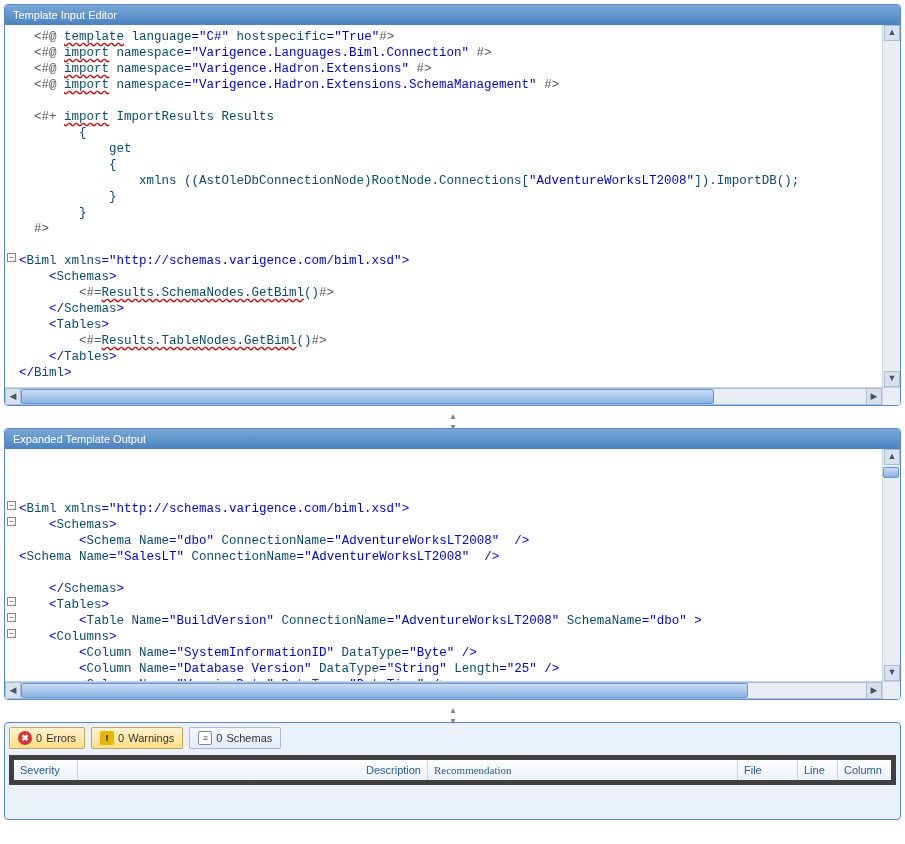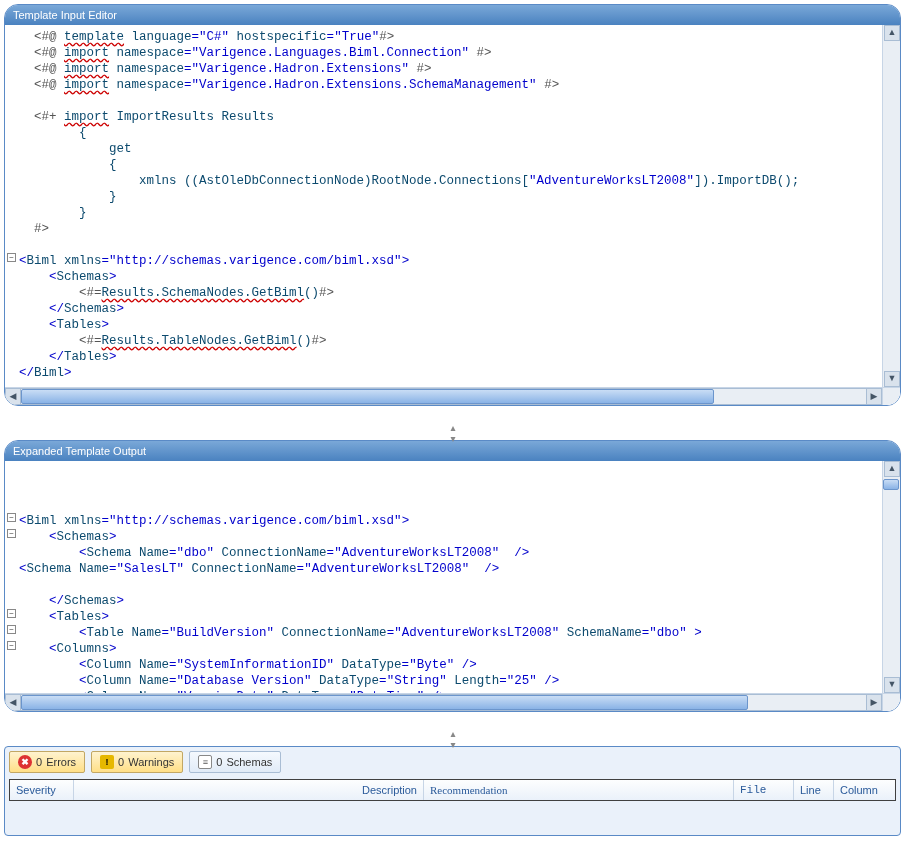--- a/index.html
+++ b/index.html
@@ -6,22 +6,22 @@
   body {
     margin: 0;
     padding: 4px;
     font-family: Verdana, Geneva, sans-serif;
     font-size: 11px;
     background: #fff;
     width: 905px;
   }
   .panel {
     border: 1px solid #5a8ac6;
-    border-radius: 14px;
-    margin-bottom: 20px;
+    border-radius: 4px;
+    margin-bottom: 8px;
     overflow: hidden;
   }
   .panel-header {
     background: linear-gradient(to bottom, #7aa8d8 0%, #4a82c0 100%);
     color: #fff;
     font-size: 11px;
     padding: 4px 8px;
     font-weight: normal;
   }
   .code-area {
@@ -169,37 +169,37 @@
     width: 14px; height: 14px;
     display: inline-flex; align-items: center; justify-content: center;
     border-radius: 50%;
     font-size: 9px; font-weight: bold; color: #fff;
   }
   .ic-err { background: #d33; }
   .ic-warn { background: #e6b800; color: #000; border-radius: 2px; }
   .ic-msg { background: #fff; border: 1px solid #888; color: #555; border-radius: 2px; }
   .gridhead {
     display: flex;
-    border: 1px solid #404040;
+    border: 5px solid #404040;
     background: #c2410c;
     margin-bottom: 30px;
   }
   .gridcol {
     padding: 4px 6px;
     border-right: 1px solid #c7d5e6;
     color: #2a5a9a;
     font-size: 11px;
     background: linear-gradient(to bottom, #fdfefe, #eaf1fa);
     cursor: pointer;
   }
   .gridcol:last-child { border-right: none; }
   .col-sev { width: 64px; }
   .col-desc { width: 350px; text-align: right; }
   .col-rec { width: 310px; font-family: Liberation Serif, serif; }
-  .col-file { width: 60px; font-family: Liberation Mono, monospace; }
+  .col-file { width: 60px; }
   .col-line { width: 40px; }
   .col-col { flex: 1; }
   .thumb-marker {
     position: absolute;
     right: 1px;
     width: 16px; height: 11px;
     background: linear-gradient(to bottom, #c9ddf5, #8ab3e6);
     border: 1px solid #6b95cc;
     border-radius: 2px;
   }

